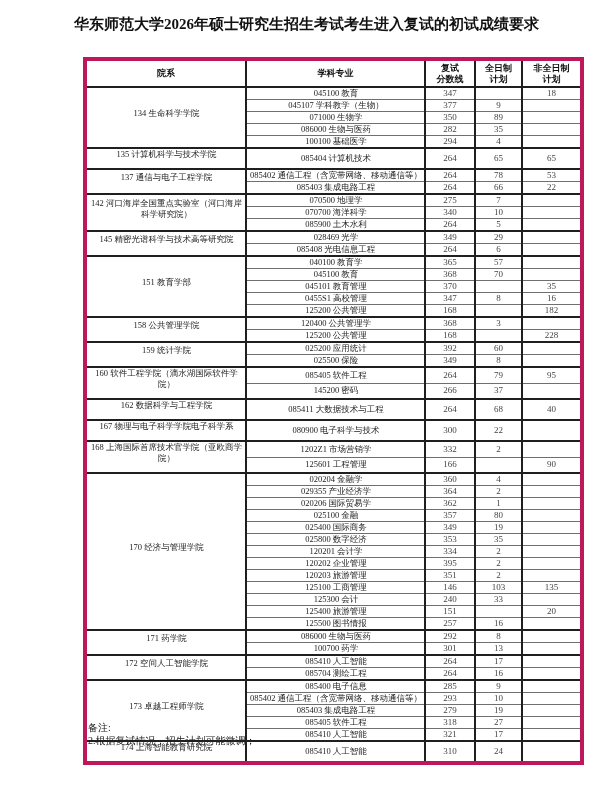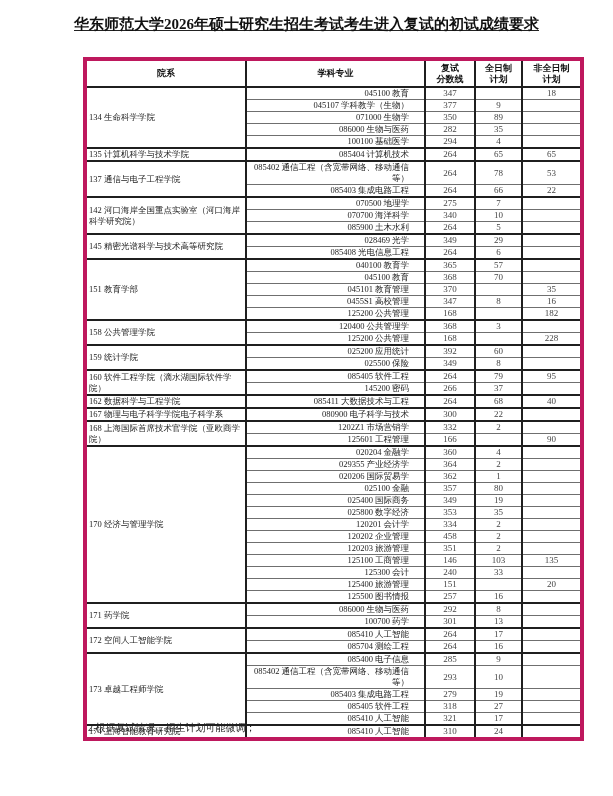--- a/index.html
+++ b/index.html
@@ -4,21 +4,21 @@
 <style>
   * { margin: 0; padding: 0; box-sizing: border-box; }
   html, body { background: #ffffff; }
   body {
     width: 613px; height: 796px;
     font-family: "Liberation Serif", "DejaVu Serif", serif;
     color: #222222;
     position: relative;
     overflow: hidden;
   }
-  .page { width: 613px; height: 704px; position: relative; text-decoration: underline; }
+  .page { width: 613px; height: 704px; position: relative; }
 
   .title {
     padding-top: 15px;
     text-align: center;
     font-size: 15px;
     font-weight: bold;
     color: #111111;
     letter-spacing: 0px;
     height: 40px;
   }
@@ -47,27 +47,27 @@
     font-weight: bold;
     text-align: center;
     font-size: 9px;
     color: #111111;
     height: 28px;
     white-space: pre-line;
     border-bottom: 2px solid #1f1f1f;
   }
   .score-table tbody tr { height: 12px; }
   .score-table td.dept {
-    text-align: left;
+    text-align: center;
+    padding: 0 1px 8px 2px;
+    color: #222222;
+  }
+  .score-table td.major {
+    text-align: center;
     padding: 0 1px 0 2px;
-    color: #222222;
-  }
-  .score-table td.major {
-    text-align: right;
-    padding: 0 15px 0 2px;
     color: #222222;
   }
   .score-table td.num {
     text-align: center;
     font-size: 9px;
     color: #454545;
   }
   .score-table tr.section-start > td { border-top: 2px solid #1f1f1f; }
   .score-table tr.section-inner > td { border-top: 1px solid #6f6f6f; }
 
@@ -325,21 +325,21 @@
           <td class="num"></td>
         </tr>
         <tr class="section-inner">
           <td class="major">120201 会计学</td>
           <td class="num">334</td>
           <td class="num">2</td>
           <td class="num"></td>
         </tr>
         <tr class="section-inner">
           <td class="major">120202 企业管理</td>
-          <td class="num">458</td>
+          <td class="num">395</td>
           <td class="num">2</td>
           <td class="num"></td>
         </tr>
         <tr class="section-inner">
           <td class="major">120203 旅游管理</td>
           <td class="num">351</td>
           <td class="num">2</td>
           <td class="num"></td>
         </tr>
         <tr class="section-inner">
@@ -427,16 +427,17 @@
           <td rowspan="1" class="dept">174 上海智能教育研究院</td>
           <td class="major">085410 人工智能</td>
           <td class="num">310</td>
           <td class="num">24</td>
           <td class="num"></td>
         </tr>
       </tbody>
   </table>
 
   <div class="notes">
+    <div>备注:</div>
     <div>2.根据复试情况，招生计划可能微调；</div>
   </div>
 
 </div>
 
 </body></html>

